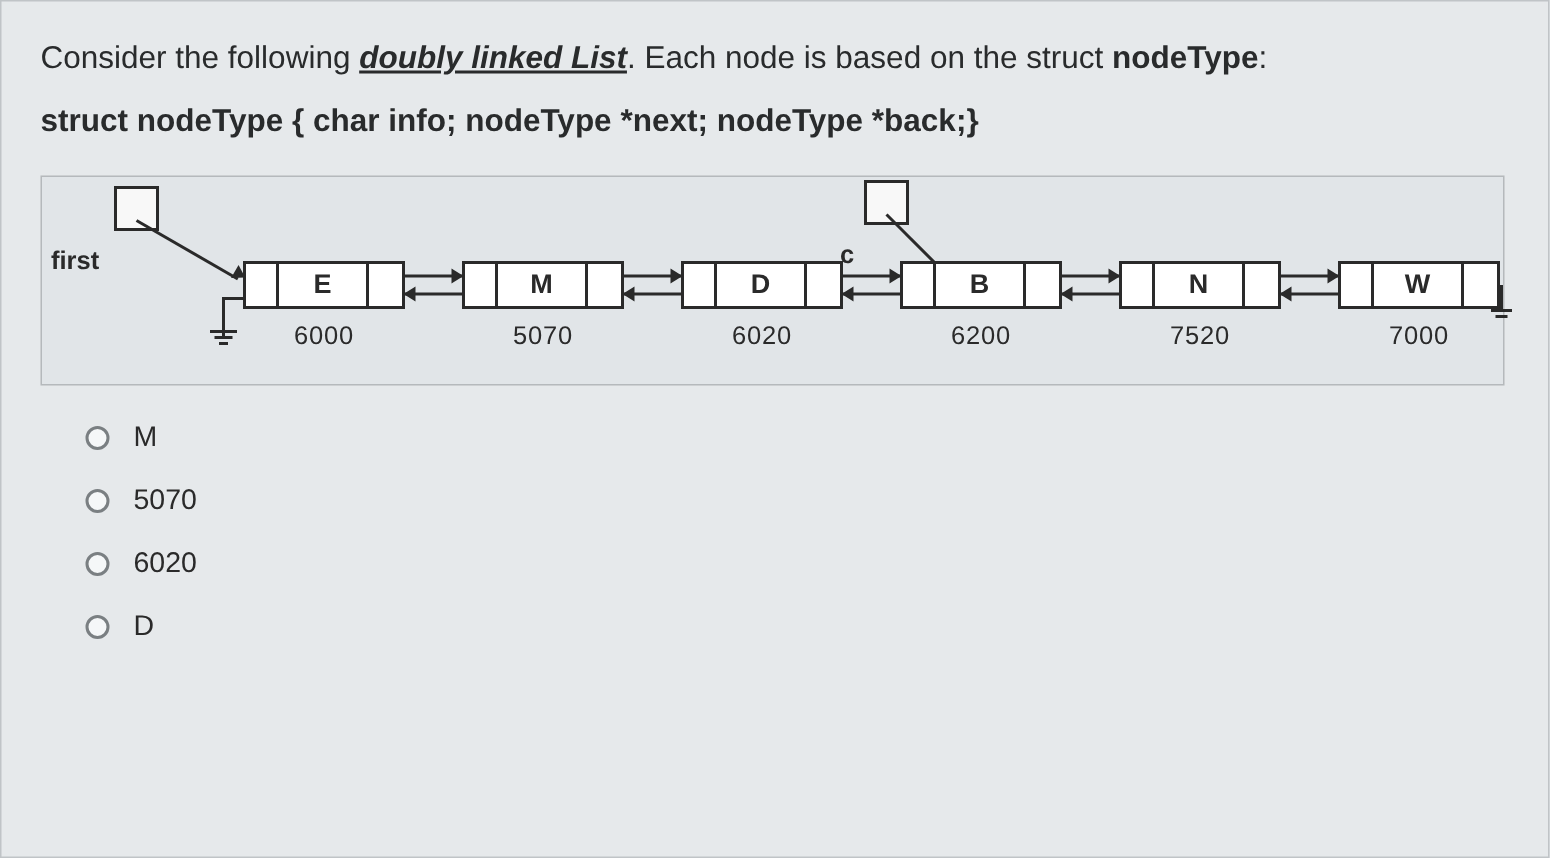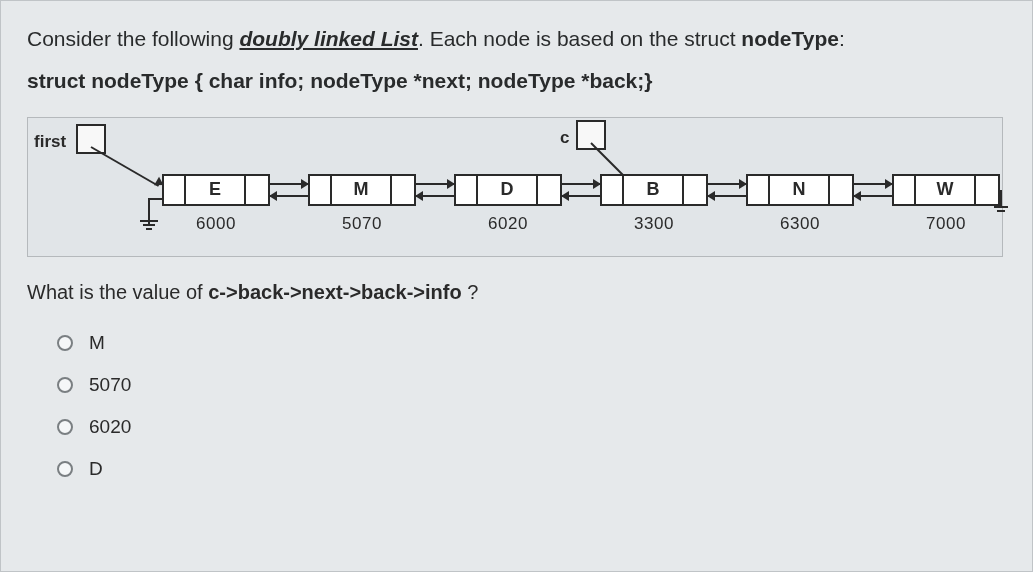--- a/index.html
+++ b/index.html
@@ -42,20 +42,21 @@
     border: 1px solid #b5b9bc;
     background: #e1e5e8;
     position: relative;
     margin-bottom: 24px;
   }
   .ptr-label {
     position: absolute;
     font-size: 17px;
     font-weight: 700;
     color: #2a2a2a;
+    margin-top: 32px;
   }
   .ptr-box {
     position: absolute;
     width: 30px;
     height: 30px;
     border: 2px solid #2a2a2a;
     background: #f8f8f8;
   }
 
   .node {
@@ -226,30 +227,30 @@
       </div>
       <div class="node-addr">6020</div>
     </div>
 
     <div class="node" style="left:572px; top:56px;">
       <div class="node-top">
         <div class="node-seg back"></div>
         <div class="node-seg info">B</div>
         <div class="node-seg next"></div>
       </div>
-      <div class="node-addr">3300</div>
+      <div class="node-addr">6200</div>
     </div>
 
     <div class="node" style="left:718px; top:56px;">
       <div class="node-top">
         <div class="node-seg back"></div>
         <div class="node-seg info">N</div>
         <div class="node-seg next"></div>
       </div>
-      <div class="node-addr">6300</div>
+      <div class="node-addr">7520</div>
     </div>
 
     <div class="node" style="left:864px; top:56px;">
       <div class="node-top">
         <div class="node-seg back"></div>
         <div class="node-seg info">W</div>
         <div class="node-seg next"></div>
       </div>
       <div class="node-addr">7000</div>
     </div>
@@ -286,23 +287,20 @@
     </div>
 
     <div style="position:absolute; left:972px; top:72px; width:0; height:0;"></div>
 
     <div style="position:absolute; left:972px; top:72px; width:2px; height:16px; background:#2a2a2a;"></div>
     <div style="position:absolute; left:966px; top:88px; width:14px; height:2px; background:#2a2a2a;"></div>
     <div style="position:absolute; left:969px; top:92px; width:8px; height:2px; background:#2a2a2a;"></div>
 
   </div>
 
-  <div class="question">
-    <span>What is the value of </span><span class="bold">c-&gt;back-&gt;next-&gt;back-&gt;info</span><span> ?</span>
-  </div>
 
   <div class="options">
     <div class="opt">
       <div class="radio"></div>
       <span>M</span>
     </div>
     <div class="opt">
       <div class="radio"></div>
       <span>5070</span>
     </div>

